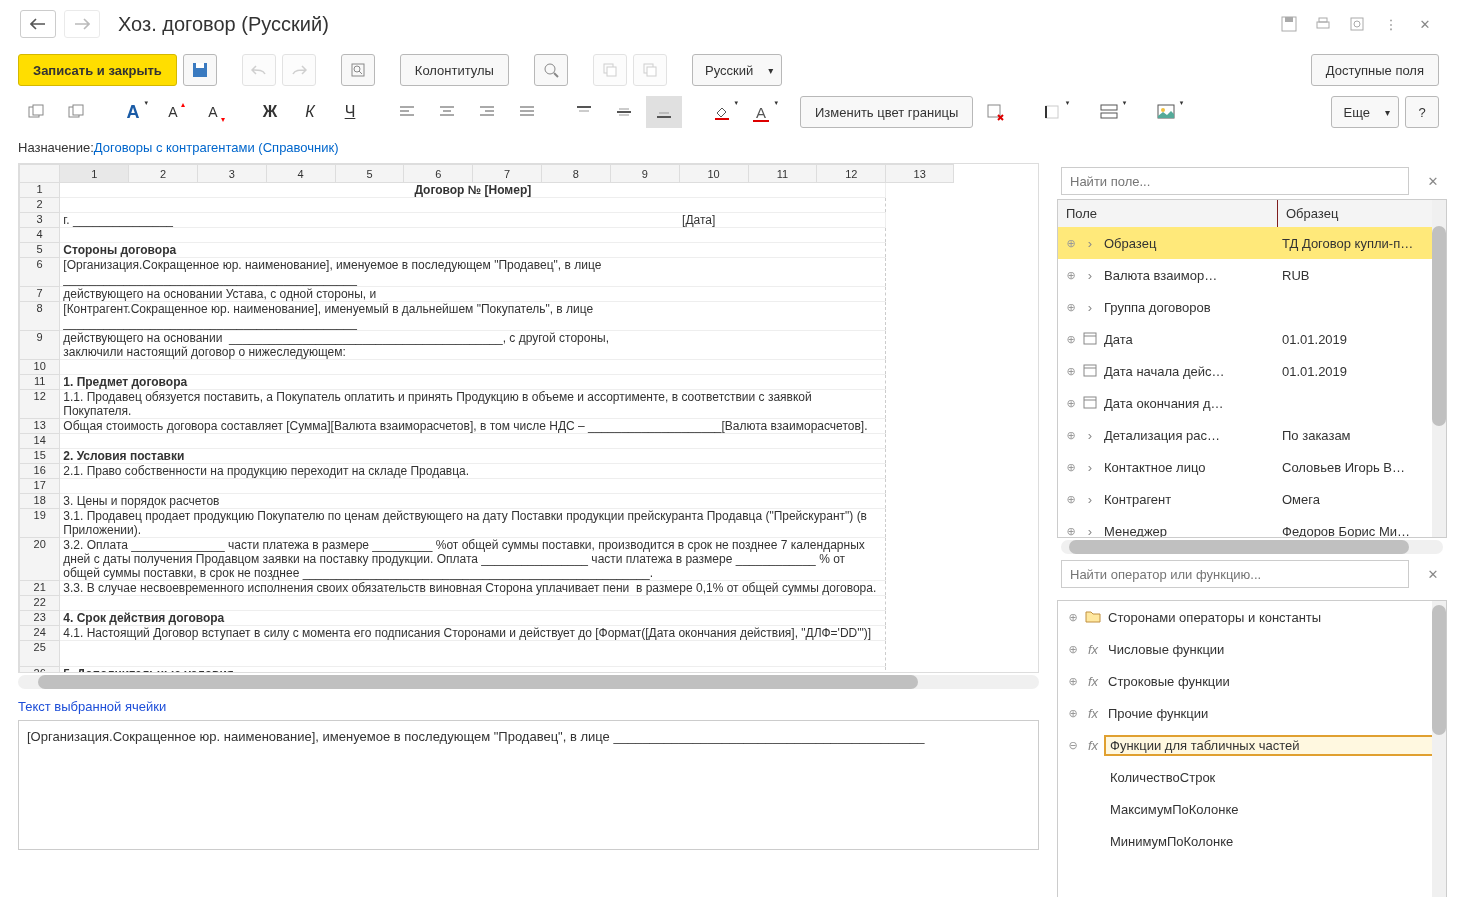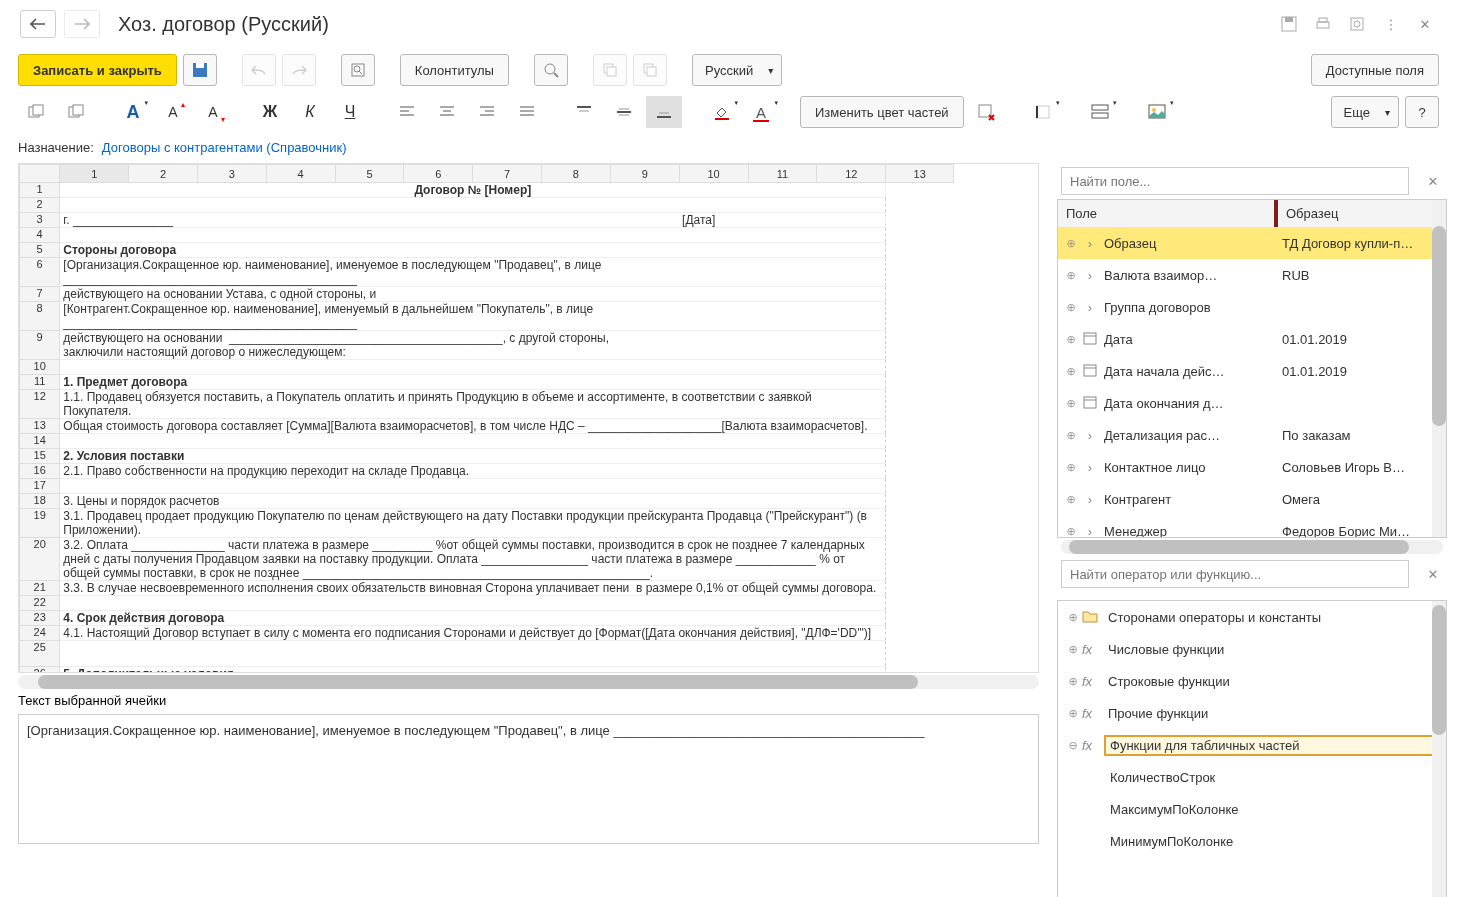--- a/index.html
+++ b/index.html
@@ -14,56 +14,56 @@
 .btn{height:32px;padding:0 14px;border:1px solid #b8b8b8;background:#f8f8f8;border-radius:3px;display:flex;align-items:center;cursor:pointer}
 .btn-yellow{background:#ffde00;border-color:#d4b800;font-weight:bold}
 .btn-icon{width:34px;height:32px;border:1px solid #b8b8b8;background:#f8f8f8;border-radius:3px;display:flex;align-items:center;justify-content:center;cursor:pointer}
 .btn-icon.disabled{opacity:0.4}
 .sep{width:1px;height:24px;background:transparent;margin:0 6px}
 .toolbar2{display:flex;align-items:center;padding:4px 18px;gap:4px}
 .fmt-btn{width:36px;height:32px;border:none;background:transparent;display:flex;align-items:center;justify-content:center;cursor:pointer;position:relative}
 .fmt-btn.active{background:#e0e0e0}
 .dropdown{height:32px;padding:0 28px 0 12px;border:1px solid #b8b8b8;background:#f8f8f8;border-radius:3px;display:flex;align-items:center;position:relative}
 .dropdown::after{content:"▾";position:absolute;right:8px;font-size:10px}
-.assign{padding:8px 18px;display:flex;gap:8px;align-items:flex-end}
+.assign{padding:8px 18px;display:flex;align-items:flex-end}
 .link{color:#0066cc;cursor:pointer}
 .main{display:flex;height:calc(897px - 160px)}
 .sheet-area{flex:1;display:flex;flex-direction:column;padding:0 18px;min-width:0}
 .grid{border:1px solid #ddd;overflow:auto;flex:1;position:relative;max-height:510px}
 .grid table{border-collapse:collapse;width:935px}
 .grid th{background:#f4f4f4;border:1px solid #ddd;height:18px;font-weight:normal;font-size:11px;text-align:center}
 .grid th.rowh{width:42px;background:#f4f4f4}
 .grid td{border:1px solid #eee;height:15px;font-size:12px;padding:0 3px;vertical-align:top}
 .grid td.rowh{background:#f4f4f4;text-align:center;border:1px solid #ddd;font-size:11px}
 .grid th.col1{background:#e8e8e8}
 .scrollbar-h{height:14px;background:#f0f0f0;margin-top:2px;position:relative;border-radius:7px}
 .scrollbar-h .thumb{position:absolute;left:20px;height:14px;background:#c0c0c0;border-radius:7px;width:880px}
-.cell-label{color:#000000;padding:4px 0 6px}
+.cell-label{color:#1d4ed8;padding:10px 0 6px}
 .cell-editor{border:1px solid #ccc;height:130px;padding:8px;font-family:'Courier New',monospace;font-size:13px;overflow:auto;background:#fff}
 .right-panel{width:400px;border-left:none;display:flex;flex-direction:column;padding-right:10px}
 .search-row{display:flex;padding:4px;gap:14px;align-items:center}
 .search-input{flex:1;height:28px;border:1px solid #ccc;padding:0 8px;color:#999;background:#fff}
 .close-x{width:20px;cursor:pointer;text-align:center;color:#888}
 .fields-grid{flex:1;border:1px solid #ccc;overflow:auto;position:relative}
 .fields-header{display:flex;background:#f4f4f4;position:sticky;top:0}
-.fields-header div{padding:6px 8px;border-right:4px solid #7f1d1d;font-size:13px}
+.fields-header div{padding:6px 8px;border-right:1px solid #7f1d1d;font-size:13px}
 .fh-field{flex:1}
 .fh-sample{width:168px}
 .field-row{display:flex;align-items:center;height:32px;padding:0 4px;cursor:pointer}
 .field-row.selected{background:#ffe97a}
 .field-row .exp{width:18px;text-align:center;color:#999;font-size:11px}
 .field-row .ico{width:20px;text-align:center;font-size:13px}
 .field-row .name{flex:1;padding-left:4px;white-space:nowrap;overflow:hidden;text-overflow:ellipsis}
 .field-row .sample{width:160px;white-space:nowrap;overflow:hidden;text-overflow:ellipsis}
 .vscroll{position:absolute;right:0;top:0;width:14px;height:100%;background:#f0f0f0}
 .vscroll .vthumb{background:#c0c0c0;border-radius:7px;width:14px}
 .funcs{flex:0 0 300px;border:1px solid #ccc;margin-top:8px;overflow:auto;position:relative}
 .func-row{display:flex;align-items:center;height:32px;padding:0 6px;cursor:pointer}
 .func-row .exp{width:18px;text-align:center;color:#999;font-size:11px}
-.func-row .ico{width:22px;}
+.func-row .ico{width:22px;text-align:center}
 .func-row .name{flex:1;padding-left:4px}
 .func-row.hl .name{border:2px solid #e0a030;background:#fff8e0;padding:1px 4px}
 .func-child{padding-left:52px;height:32px;display:flex;align-items:center}
 svg{pointer-events:none}
 .bold{font-weight:bold}
 .ital{font-style:italic}
 .under{text-decoration:underline}
 .hscroll-bottom{height:14px;background:#f0f0f0;position:relative;border-radius:7px;margin:2px 4px}
 .hscroll-bottom .thumb{position:absolute;left:8px;height:14px;background:#c0c0c0;border-radius:7px;width:340px}
 </style>
@@ -255,21 +255,21 @@
       </svg>
       <span style="font-size:7px;position:absolute;right:1px;top:3px">▾</span>
     </div>
   <div class="fmt-btn">
       <span style="font-size:15px;color:#555">A</span>
       <div style="position:absolute;bottom:6px;width:16px;height:2px;background:#d00"></div>
       <span style="font-size:7px;position:absolute;right:1px;top:3px">▾</span>
     </div>
   <div class="sep"></div>
   <div class="btn" style="gap:6px">
-      <span>Изменить цвет частей</span>
+      <span>Изменить цвет границы</span>
     </div>
   <div class="fmt-btn">
       <svg width="18" height="18">
         <rect x="2" y="2" width="12" height="12" stroke="#888" fill="none"></rect>
         <line x1="12" y1="12" x2="17" y2="17" stroke="#d00" stroke-width="2"></line>
         <line x1="17" y1="12" x2="12" y2="17" stroke="#d00" stroke-width="2"></line>
       </svg>
     </div>
   <div class="sep"></div>
   <div class="fmt-btn">

